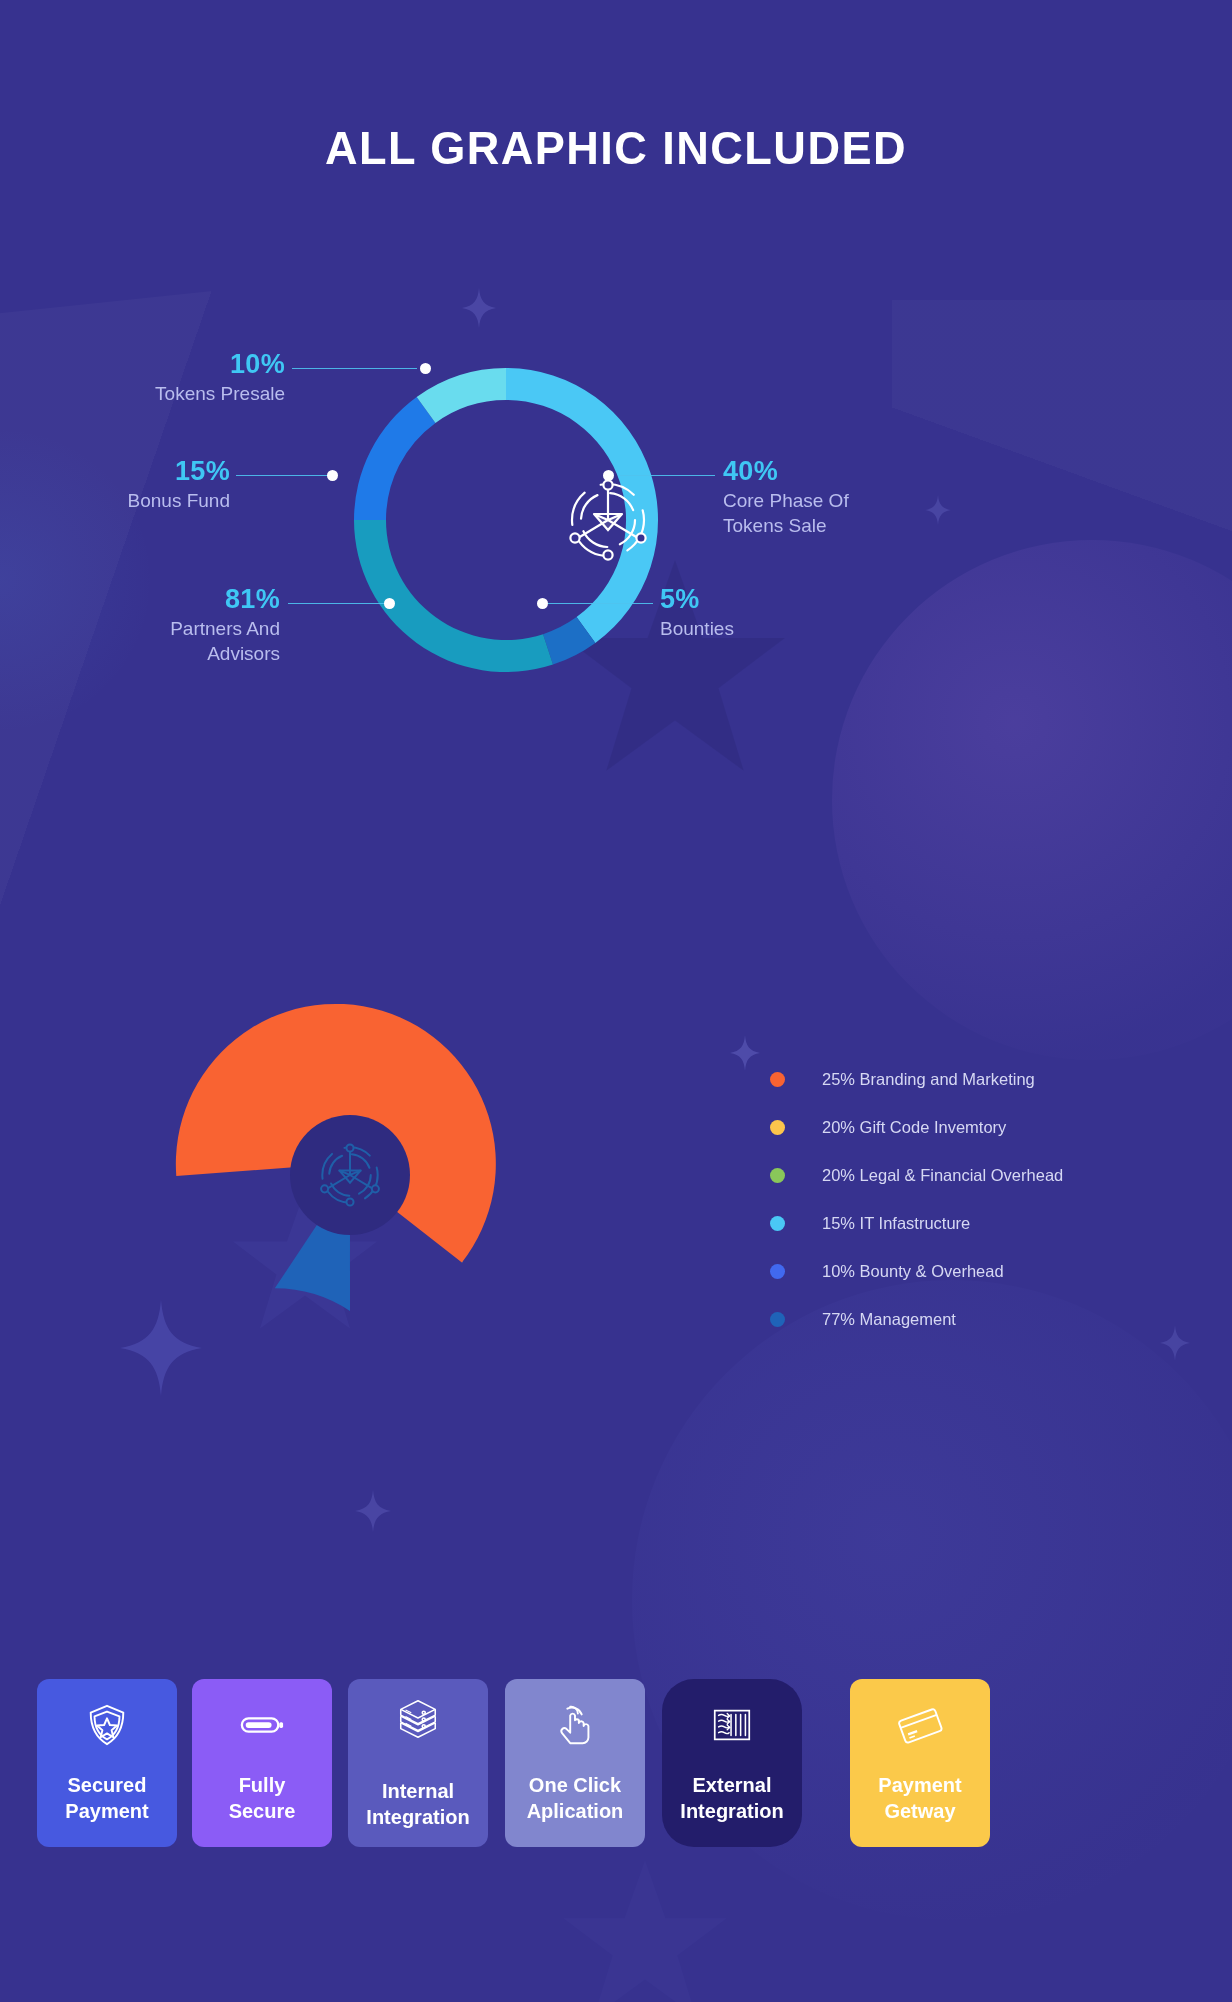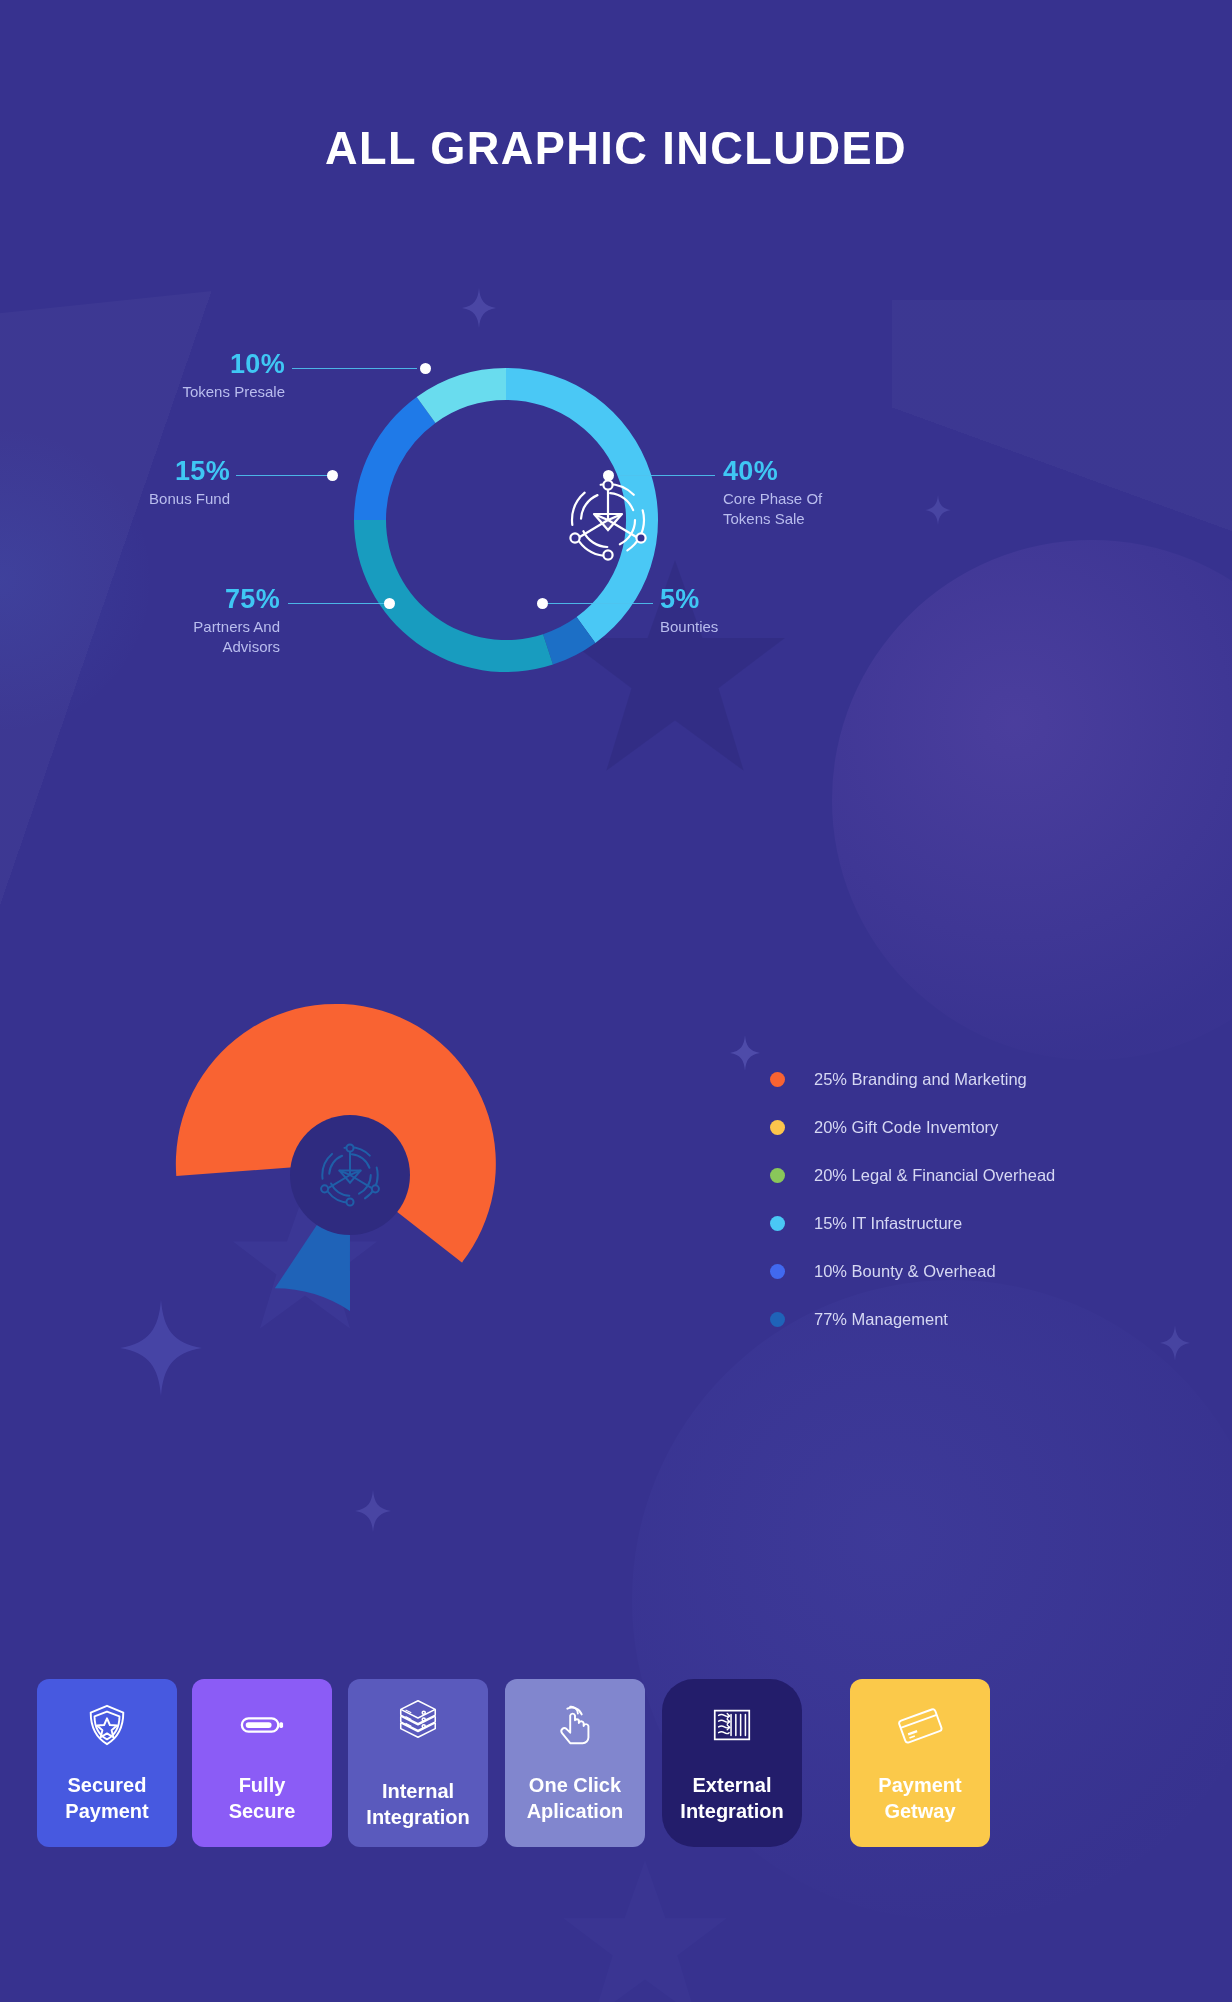--- a/index.html
+++ b/index.html
@@ -52,38 +52,38 @@
   .donut-wrap { position:absolute; top:330px; left:0; width:1232px; height:380px; z-index:4; }
   .donut-svg { position:absolute; left:316px; top:0; }
   .center-icon { position:absolute; left:556px; top:138px; width:104px; height:104px; }
 
   .dlabel { position:absolute; z-index:6; }
   .dlabel .pct {
     font-size:27px; font-weight:700; color:#3fc7f4; line-height:1.05;
     letter-spacing:.3px;
   }
   .dlabel .desc {
-    font-size:15px; color:#b9bdee; line-height:1.28; margin-top:4px; font-weight:400;
+    font-size:19px; color:#b9bdee; line-height:1.28; margin-top:4px; font-weight:400;
   }
   .dlabel.right { text-align:left; }
   .dlabel.left { text-align:right; }
 
   .lead { position:absolute; height:1px; background:#4fc3ef; z-index:5; opacity:.9; }
   .dot {
     position:absolute; width:11px; height:11px; border-radius:50%;
     background:#ffffff; z-index:7;
   }
 
   
   .pie-wrap { position:absolute; top:1000px; left:120px; width:420px; height:400px; z-index:4; }
 
   .legend { position:absolute; left:770px; top:1055px; z-index:5; }
   .legend-item { display:flex; align-items:center; height:48px; }
   .legend-dot { width:15px; height:15px; border-radius:50%; flex:0 0 15px; }
-  .legend-text { margin-left:29px; font-size:16.5px; color:#d6d8f3; font-weight:400; }
+  .legend-text { margin-left:37px; font-size:16.5px; color:#d6d8f3; font-weight:400; }
 
   
   .cards { position:absolute; left:0; top:1679px; width:1232px; height:210px; z-index:5; display:flex; }
   .card {
     width:140px; height:168px; border-radius:12px;
     display:flex; flex-direction:column; align-items:center; justify-content:center;
     color:#ffffff; text-align:center; position:relative;
   }
   .card-icon { width:46px; height:46px; margin-bottom:24px; }
   .card-icon svg { display:block; width:100%; height:100%; }
@@ -190,21 +190,21 @@
   <div class="lead" style="left:236px;top:145px;width:100px;"></div>
   <div class="dot" style="left:327px;top:140px;"></div>
   <div class="dlabel left" style="left:0px;top:127px;width:230px;">
     <div class="pct">15%</div>
     <div class="desc">Bonus Fund</div>
   </div>
 
   <div class="lead" style="left:288px;top:273px;width:105px;"></div>
   <div class="dot" style="left:384px;top:268px;"></div>
   <div class="dlabel left" style="left:40px;top:255px;width:240px;">
-    <div class="pct">75%</div>
+    <div class="pct">81%</div>
     <div class="desc">Partners And</div>
     <div class="desc" style="margin-top:0;">Advisors</div>
   </div>
 
   <div class="lead" style="left:620px;top:145px;width:95px;"></div>
   <div class="dot" style="left:603px;top:140px;"></div>
   <div class="dlabel right" style="left:723px;top:127px;width:230px;">
     <div class="pct">40%</div>
     <div class="desc">Core Phase Of</div>
     <div class="desc" style="margin-top:0;">Tokens Sale</div>

